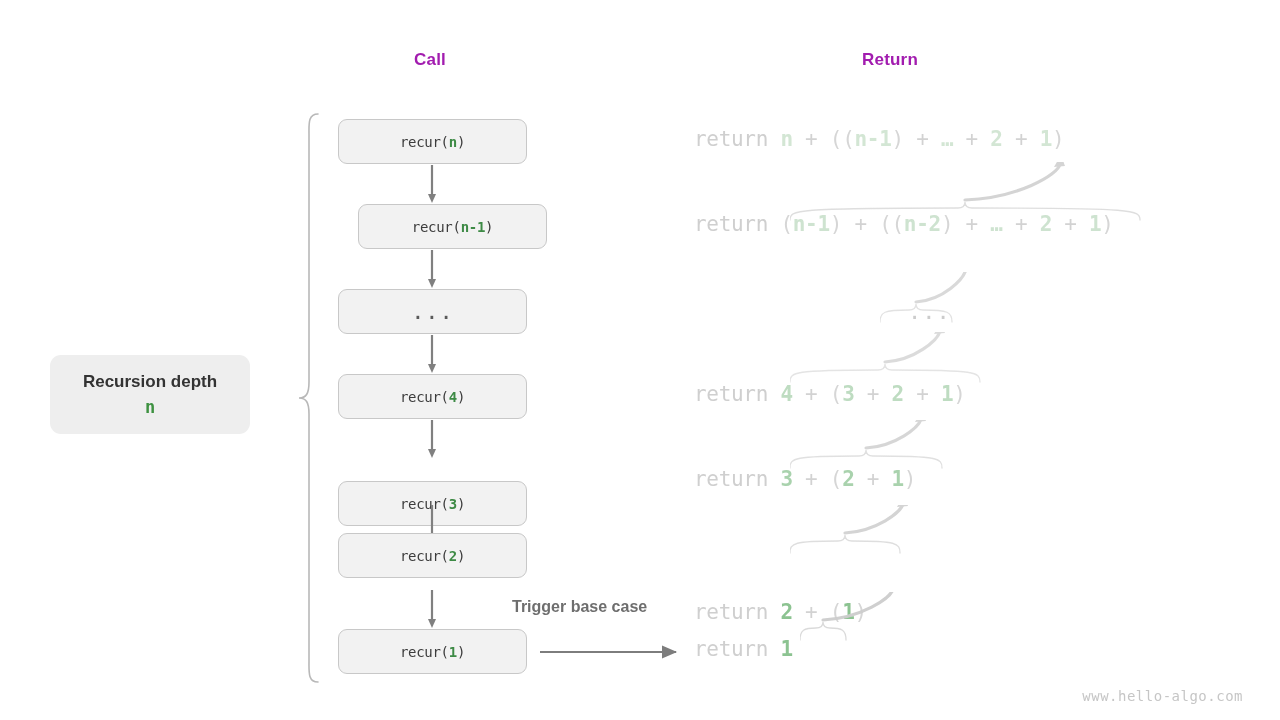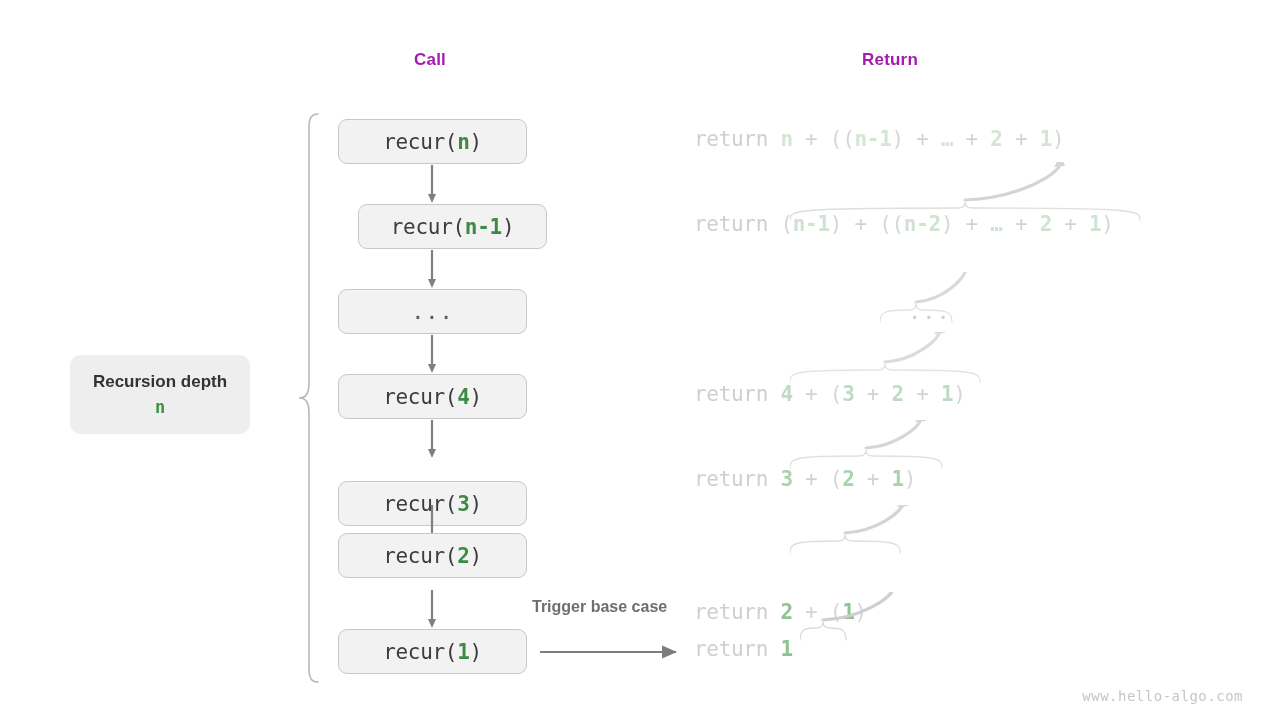--- a/index.html
+++ b/index.html
@@ -39,21 +39,21 @@
     box-sizing: border-box;
     background: #f2f2f2;
     border: 1.6px solid #c8c8c8;
     border-radius: 9px;
     display: flex;
     align-items: center;
     justify-content: center;
   }
   .call-text {
     font-family: "DejaVu Sans Mono", monospace;
-    font-size: 21px;
+    font-size: 14px;
     color: #3c3c3c;
     letter-spacing: -0.3px;
     white-space: pre;
   }
   .call-text .arg {
     color: #3d8a45;
     font-weight: bold;
   }
   .call-text.dots {
     font-size: 22px;
@@ -77,30 +77,29 @@
     top: 112px;
     width: 26px;
     height: 572px;
   }
 
   
   #depth-label {
     position: absolute;
     left: 50px;
     top: 355px;
-    width: 180px;
+    width: 200px;
     height: 79px;
     background: #eeeeee;
     border-radius: 11px;
     display: flex;
     flex-direction: column;
     align-items: center;
     justify-content: center;
     gap: 5px;
-    margin-left: 20px;
   }
   #depth-label .depth-title {
     font-family: "Liberation Sans", sans-serif;
     font-weight: bold;
     font-size: 17px;
     color: #333333;
     white-space: nowrap;
   }
   #depth-label .depth-value {
     font-family: "DejaVu Sans Mono", monospace;
@@ -149,21 +148,20 @@
   
   #trigger-label {
     position: absolute;
     left: 512px;
     top: 598px;
     font-family: "Liberation Sans", sans-serif;
     font-weight: bold;
     font-size: 16px;
     color: #6e6e6e;
     white-space: nowrap;
-    margin-left: 20px;
   }
   #trigger-arrow {
     position: absolute;
     left: 538px;
     top: 640px;
     width: 148px;
     height: 24px;
   }
 
   

